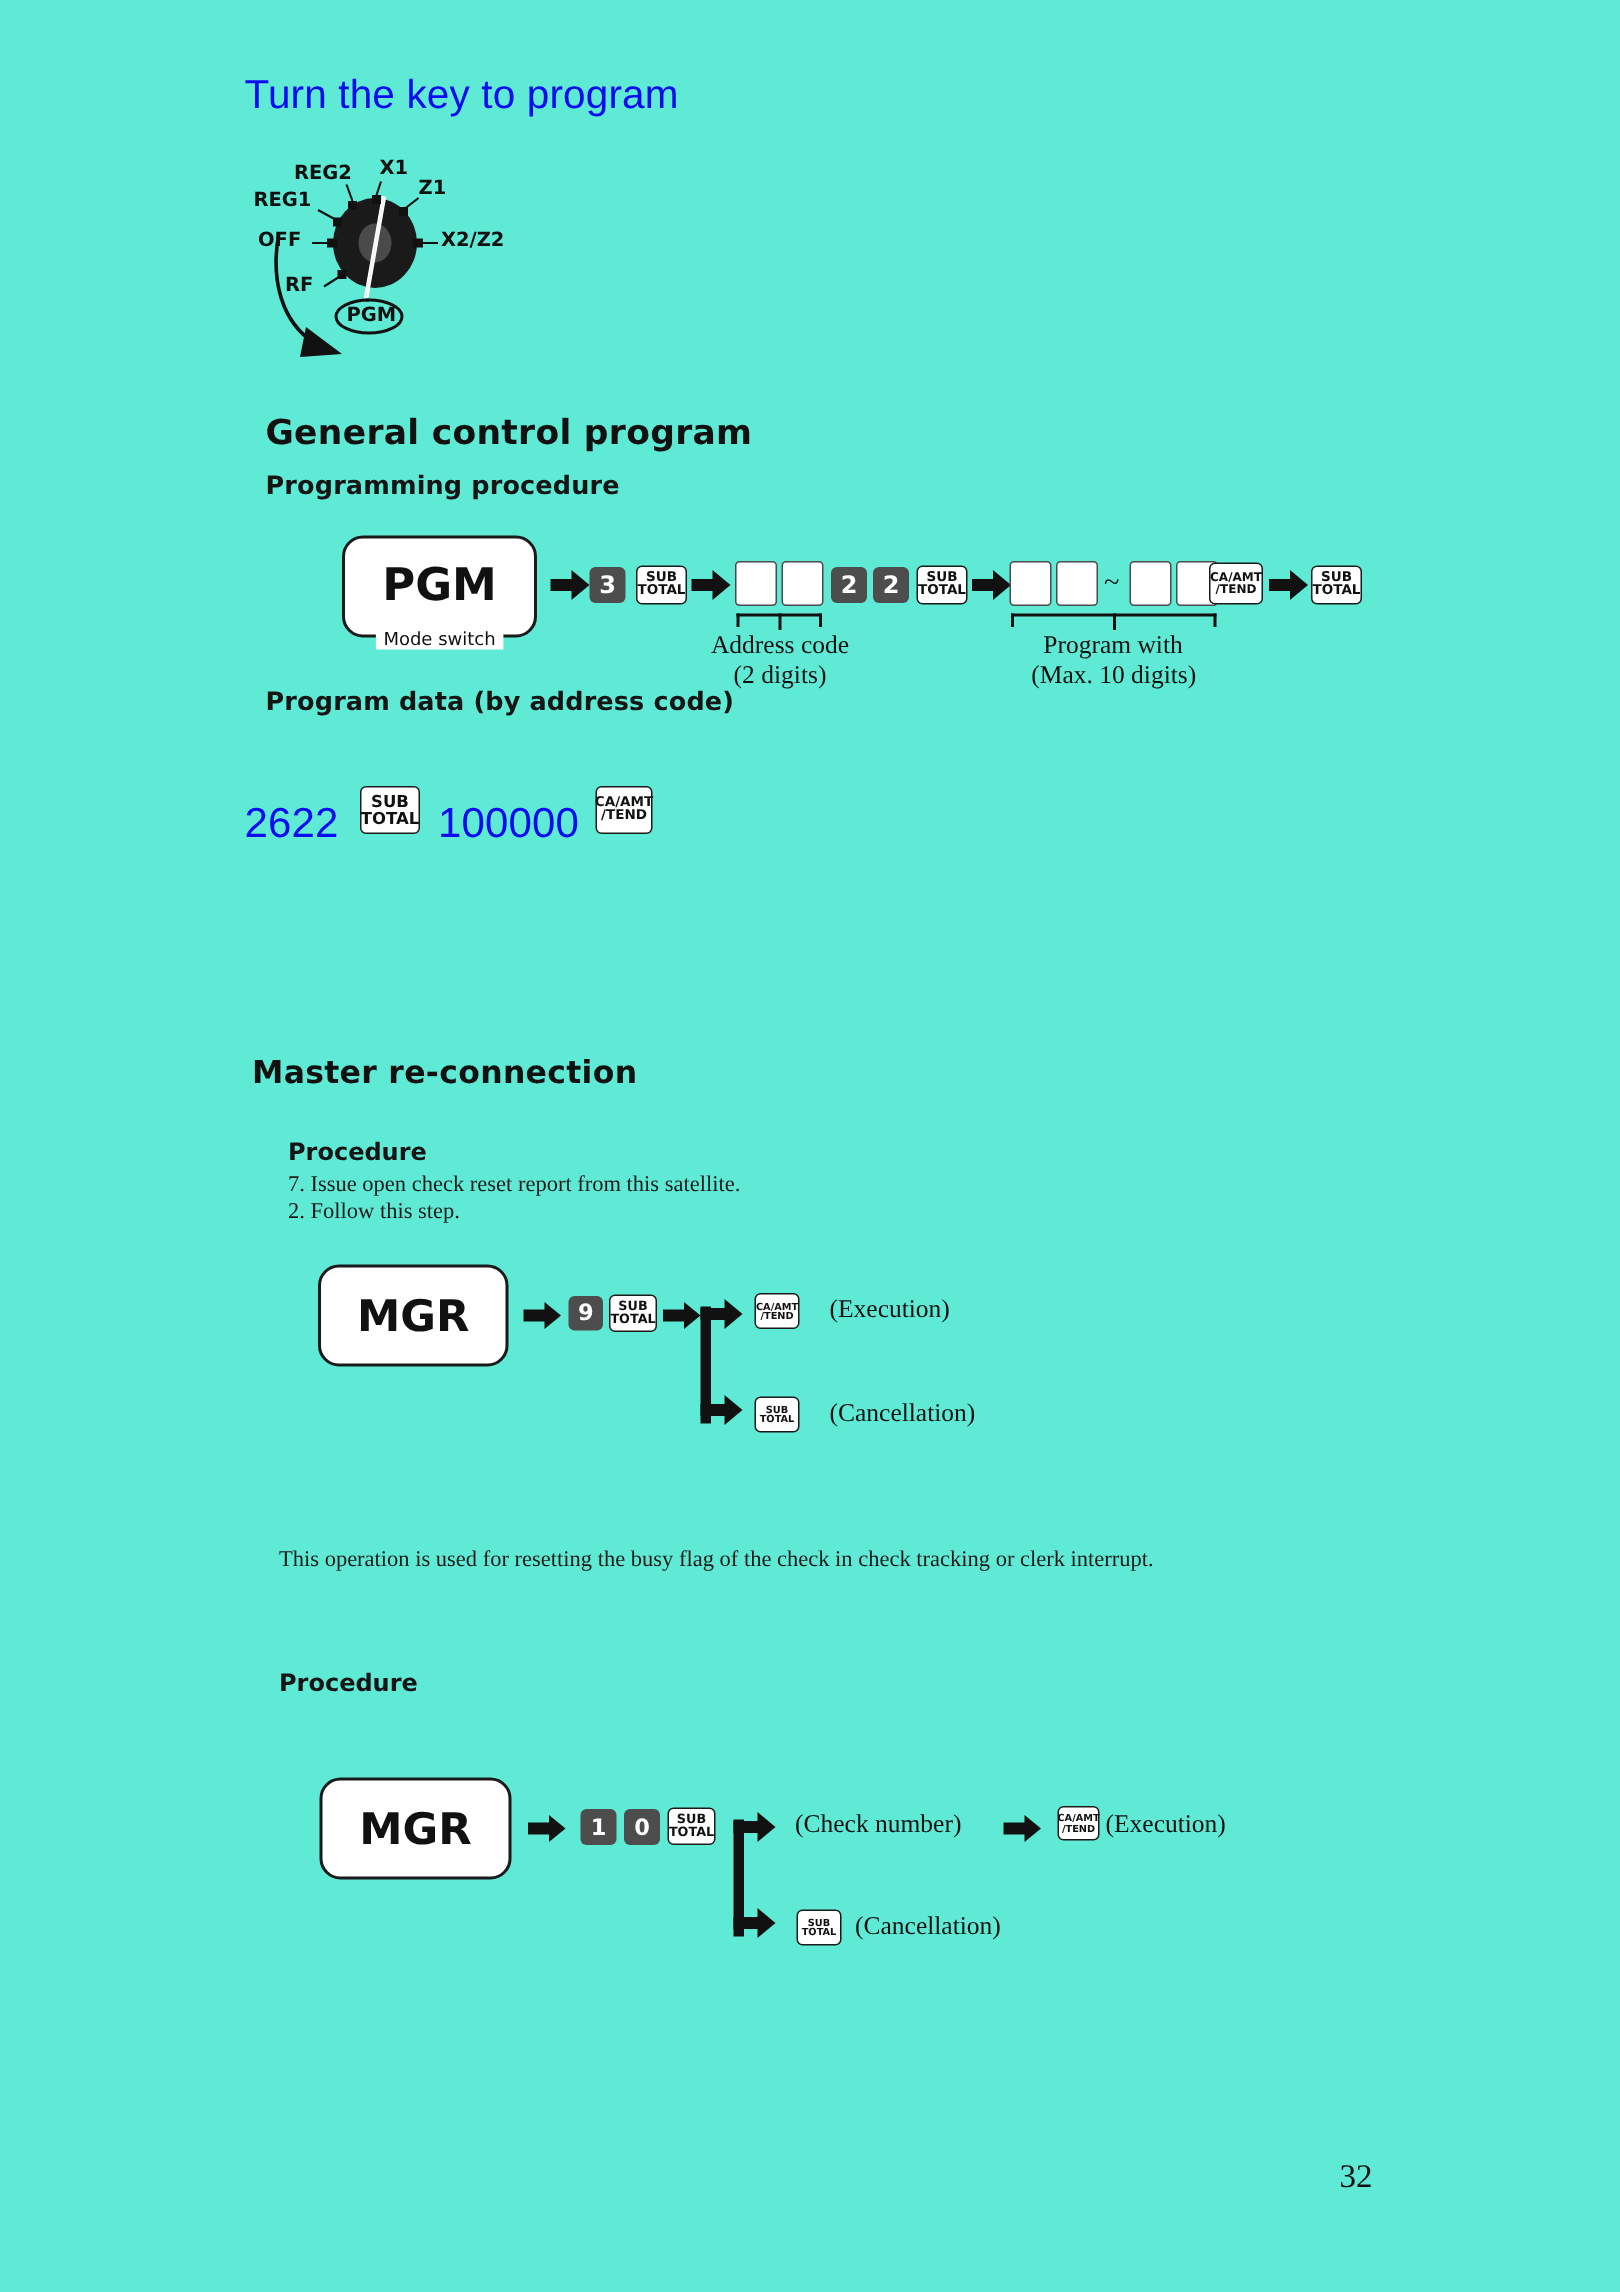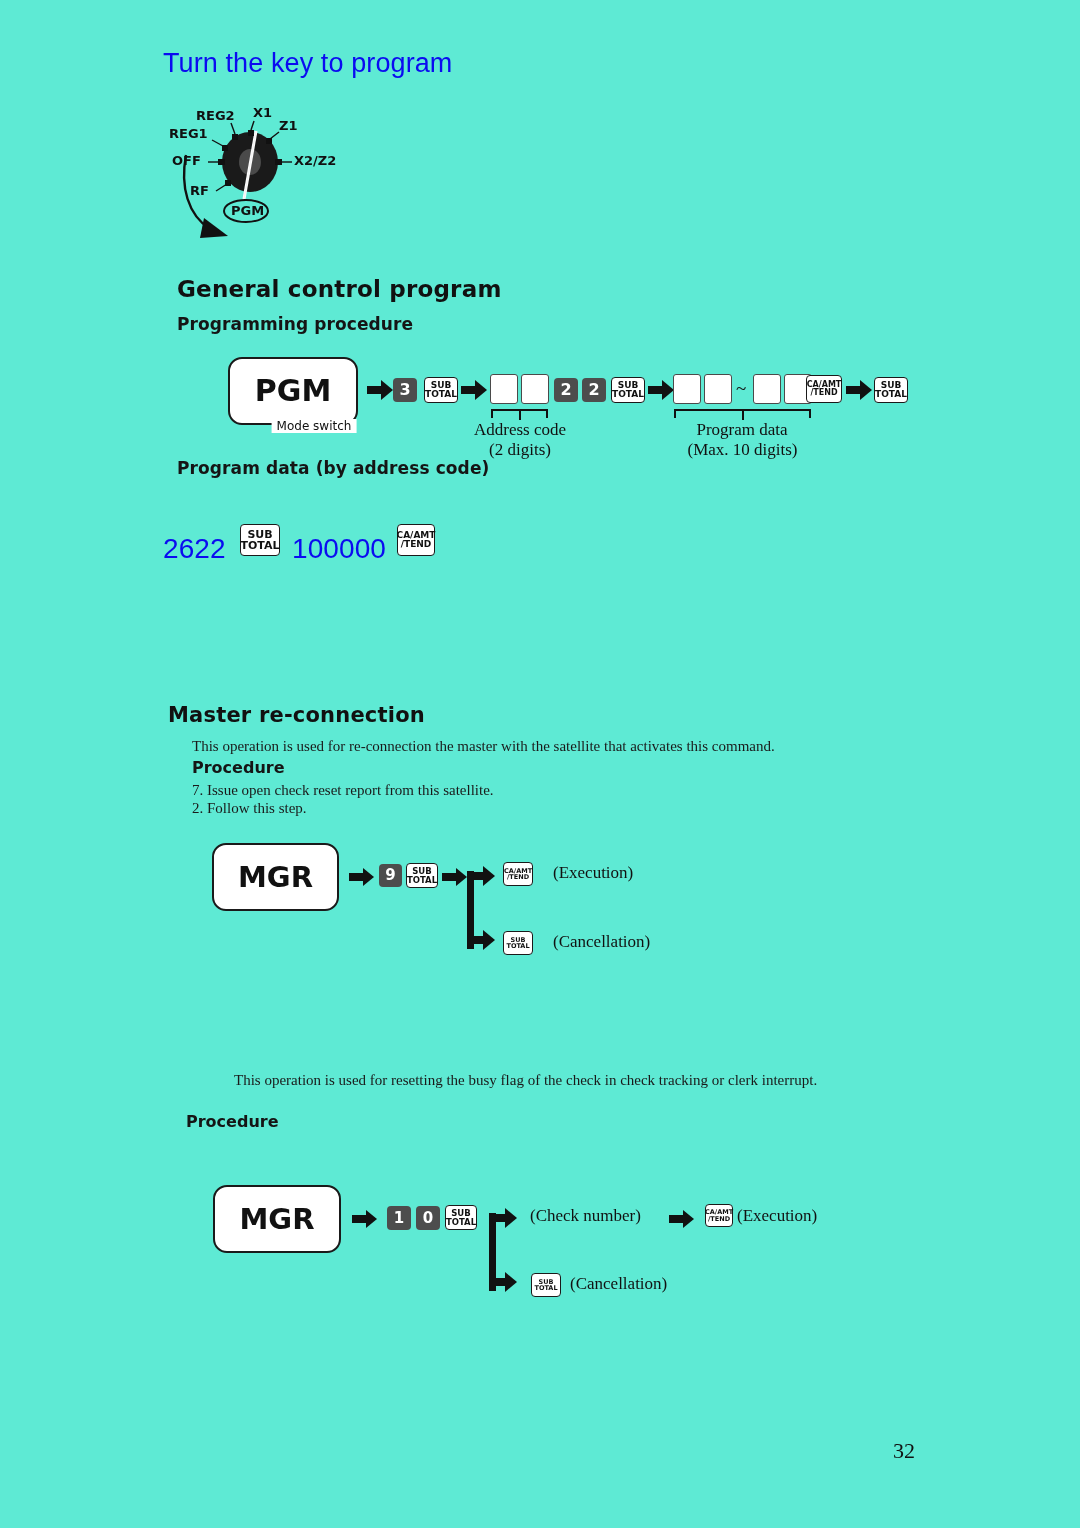--- a/index.html
+++ b/index.html
@@ -102,21 +102,20 @@
     bottom: -10px;
     left: 50%;
     transform: translateX(-50%);
     background: #fff;
     padding: 0 5px;
     font-family: "DejaVu Sans", sans-serif;
     font-size: 12px;
     font-weight: normal;
     color: #111;
     white-space: nowrap;
-    margin-left: 21px;
   }
 
   
   .key {
     position: absolute;
     box-sizing: border-box;
     display: flex;
     flex-direction: column;
     align-items: center;
     justify-content: center;
@@ -308,21 +307,21 @@
   <div class="key blank" style="left:704px; top:374px; width:28px; height:30px;"></div>
   <div class="tilde" style="left:736px; top:378px;">~</div>
   <div class="key blank" style="left:753px; top:374px; width:28px; height:30px;"></div>
   <div class="key blank" style="left:784px; top:374px; width:28px; height:30px;"></div>
   <div class="brace" style="left:674px; top:409px; width:137px; height:20px;">
     <span class="bhline"></span>
       <span class="btickL"></span>
       <span class="btickR"></span>
       <span class="bstem"></span>
   </div>
-  <div class="scan-label" style="left:682px; top:420px; width:120px;">Program data</div>
+  <div class="scan-label" style="left:682px; top:420px; width:120px;">Program with</div>
   <div class="scan-label" style="left:670px; top:440px; width:145px;">(Max. 10 digits)</div>
 
   <div class="key light" style="left:806px; top:375px; width:36px; height:28px; font-size:8px;">
     <span class="l1">CA/AMT</span>
     <span class="l2">/TEND</span>
   </div>
 
   <div class="arrow-r" style="left:846px; top:380px; width:26px; height:20px;">
     <span class="shaft" style="width:16px; height:8px;"></span>
     <span class="headtri" style="border-width:10px 0 10px 12px;"></span>
@@ -341,21 +340,20 @@
     <span class="l2">TOTAL</span>
   </div>
   <div class="blue-head" style="left:292px; top:533px; font-size:28px;">100000</div>
   <div class="key light" style="left:397px; top:524px; width:38px; height:32px; font-size:9px;">
     <span class="l1">CA/AMT</span>
     <span class="l2">/TEND</span>
   </div>
 
 
   <div class="scan-h1" style="left:168px; top:703px; font-size:21px;">Master re-connection</div>
-  <div class="scan-body" style="left:192px; top:738px;">This operation is used for re-connection the master with the satellite that activates this command.</div>
   <div class="scan-h3" style="left:192px; top:758px;">Procedure</div>
   <div class="scan-body" style="left:192px; top:782px;">7. Issue open check reset report from this satellite.</div>
   <div class="scan-body" style="left:192px; top:800px;">2. Follow this step.</div>
 
   <div class="mode-box" style="left:212px; top:843px; width:127px; height:68px; font-size:29px;">
     <span class="mode-txt">MGR</span>
   </div>
   <div class="arrow-r" style="left:349px; top:867px; width:25px; height:19px;">
     <span class="shaft" style="width:15px; height:8px;"></span>
     <span class="headtri" style="border-width:9.5px 0 9.5px 11px;"></span>
@@ -390,21 +388,21 @@
   </div>
   <div class="scan-label" style="left:553px; top:863px; width:120px; text-align:left;">(Execution)</div>
 
   <div class="key light" style="left:503px; top:931px; width:30px; height:24px; font-size:6.5px;">
     <span class="l1">SUB</span>
     <span class="l2">TOTAL</span>
   </div>
   <div class="scan-label" style="left:553px; top:932px; width:140px; text-align:left;">(Cancellation)</div>
 
 
-  <div class="scan-body" style="left:186px; top:1072px;margin-left:48px;">This operation is used for resetting the busy flag of the check in check tracking or clerk interrupt.</div>
+  <div class="scan-body" style="left:186px; top:1032px;">This operation is used for resetting the busy flag of the check in check tracking or clerk interrupt.</div>
   <div class="scan-h3" style="left:186px; top:1112px;">Procedure</div>
 
   <div class="mode-box" style="left:213px; top:1185px; width:128px; height:68px; font-size:29px;">
     <span class="mode-txt">MGR</span>
   </div>
   <div class="arrow-r" style="left:352px; top:1209px; width:25px; height:19px;">
     <span class="shaft" style="width:15px; height:8px;"></span>
     <span class="headtri" style="border-width:9.5px 0 9.5px 11px;"></span>
   </div>
   <div class="key dark" style="left:387px; top:1206px; width:24px; height:24px; font-size:15px;">

